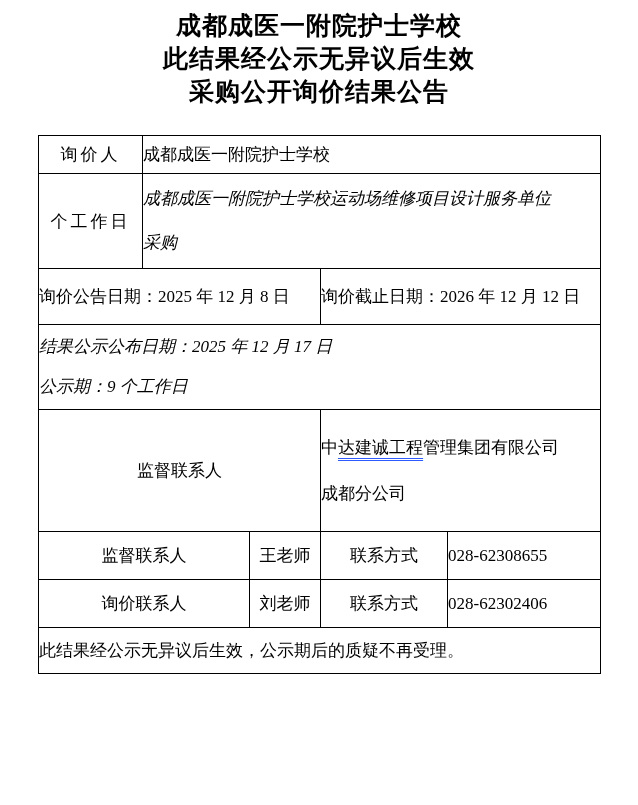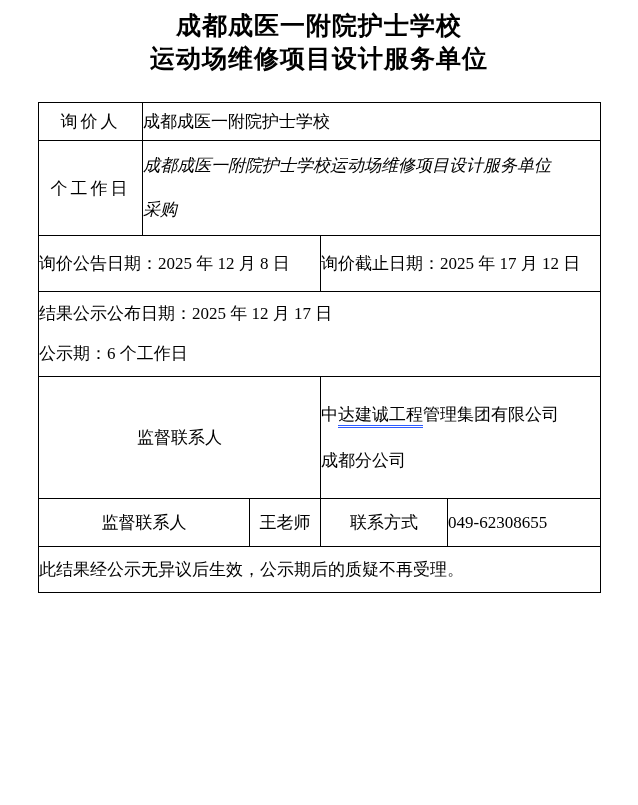--- a/index.html
+++ b/index.html
@@ -49,40 +49,41 @@
   .row-inquirer    { height: 38px; }
   .row-project     { height: 95px; }
   .row-dates       { height: 56px; }
   .row-publicity   { height: 85px; }
   .row-supplier    { height: 122px; }
   .row-amount      { height: 118px; }
   .row-contact     { height: 48px; margin-left: 6px; }
   .row-footer      { height: 46px; margin-left: 44px; }
 
   .two-line { line-height: 44px; font-style: italic; }
-  .publicity-lines { line-height: 40px; }
+  .publicity-lines { line-height: 40px; font-style: italic; }
 
   td.supplier-value {
     vertical-align: top;
     padding-top: 9px;
     padding-left: 10px;
     line-height: 46px;
   }
   .underline-blue {
     border-bottom: 3px double #2e5bff;
     padding-bottom: 1px;
   }
   .label-spaced { letter-spacing: 3px; }
 </style>
 </head>
 <body>
 
 <div class="title-block">
   <div>成都成医一附院护士学校</div>
-  <div>运动场维修项目设计服务单位</div>
+  <div>此结果经公示无异议后生效</div>
+  <div>采购公开询价结果公告</div>
 </div>
 
 <table class="announcement">
   <colgroup>
     <col style="width:104px">
     <col style="width:107px">
     <col style="width:71px">
     <col style="width:127px">
     <col style="width:153px">
   </colgroup>
@@ -96,44 +97,50 @@
   <tr class="row-project">
     <td class="center label-spaced">个工作日</td>
     <td colspan="4" class="pad-left">
       <div class="two-line">成都成医一附院护士学校运动场维修项目设计服务单位</div>
       <div class="two-line">采购</div>
     </td>
   </tr>
 
   <tr class="row-dates">
     <td colspan="3" class="pad-left">询价公告日期：2025 年 12 月 8 日</td>
-    <td colspan="2" class="pad-left">询价截止日期：2025 年 17 月 12 日</td>
+    <td colspan="2" class="pad-left">询价截止日期：2026 年 12 月 12 日</td>
   </tr>
 
   <tr class="row-publicity">
     <td colspan="5" class="pad-left">
       <div class="publicity-lines">结果公示公布日期：2025 年 12 月 17 日</div>
-      <div class="publicity-lines">公示期：6 个工作日</div>
+      <div class="publicity-lines">公示期：9 个工作日</div>
     </td>
   </tr>
 
   <tr class="row-supplier">
     <td colspan="3" class="center">监督联系人</td>
     <td colspan="2" class="supplier-value">
       <div><span>中</span><span class="underline-blue">达建诚工程</span><span>管理集团有限公司</span></div>
       <div>成都分公司</div>
     </td>
   </tr>
 
 
   <tr class="row-contact">
     <td colspan="2" class="center">监督联系人</td>
     <td class="center">王老师</td>
     <td class="center">联系方式</td>
-    <td class="pad-left">049-62308655</td>
+    <td class="pad-left">028-62308655</td>
   </tr>
 
+  <tr class="row-contact">
+    <td colspan="2" class="center">询价联系人</td>
+    <td class="center">刘老师</td>
+    <td class="center">联系方式</td>
+    <td class="pad-left">028-62302406</td>
+  </tr>
 
   <tr class="row-footer">
     <td colspan="5" class="pad-left">此结果经公示无异议后生效，公示期后的质疑不再受理。</td>
   </tr>
 </tbody>
   </table>
 
 </body></html>

